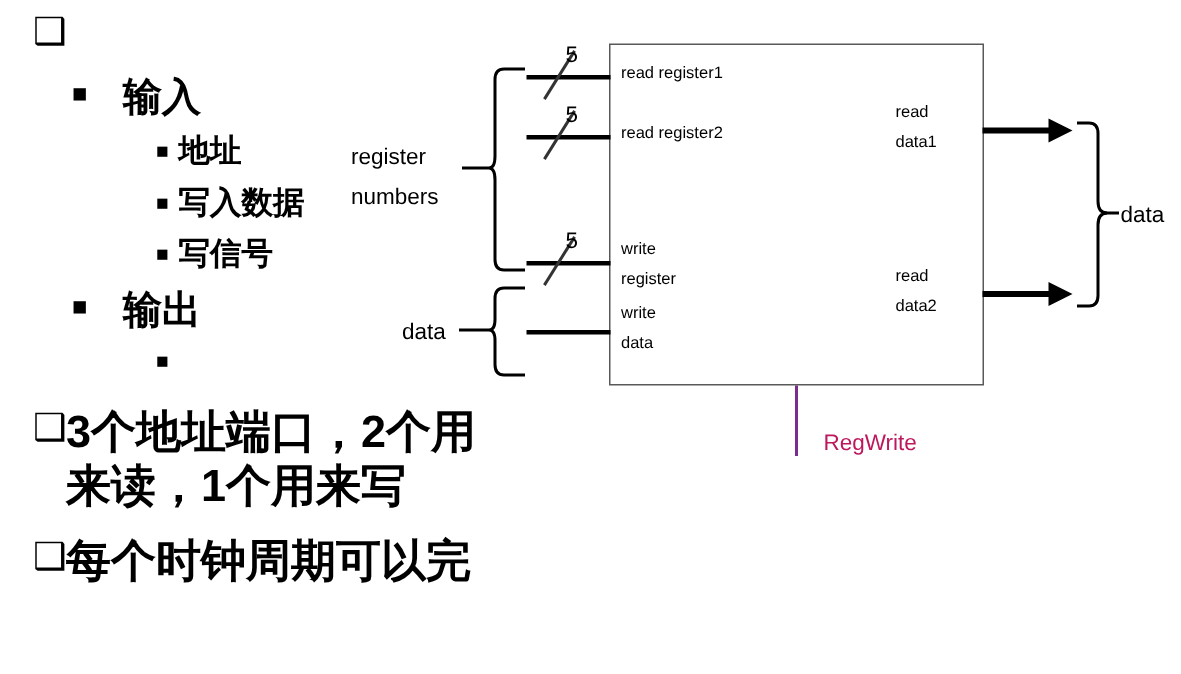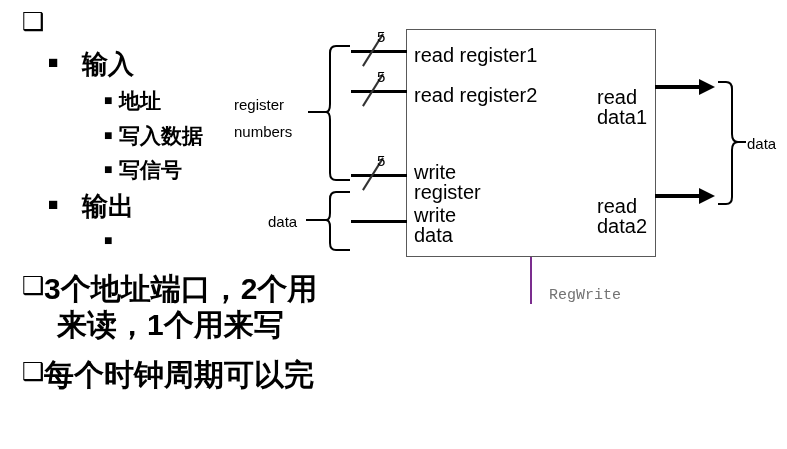--- a/index.html
+++ b/index.html
@@ -80,29 +80,28 @@
 
   
   .reg-box {
     position: absolute;
     border: 1.5px solid #595959;
     background: #ffffff;
     box-sizing: border-box;
   }
   .port-label {
     position: absolute;
-    font-size: 20px;
+    font-size: 11px;
     color: #000;
     white-space: nowrap;
     line-height: 1.22;
     font-family: "Liberation Sans", "DejaVu Sans", sans-serif;
   }
   .port-label.right {
     text-align: right;
-    margin-top: 16px;
   }
   .blk-title {
     position: absolute;
     font-size: 19px;
     white-space: nowrap;
   }
   .wire {
     position: absolute;
     background: #000;
     height: 3px;
@@ -126,23 +125,22 @@
     line-height: 1.3;
   }
   .regwrite-line {
     position: absolute;
     width: 2px;
     background: #7B2D8E;
   }
   .regwrite-text {
     position: absolute;
     font-size: 15px;
-    color: #737373;
-    white-space: nowrap;
-    font-family: Liberation Mono, monospace;
+    color: #be185d;
+    white-space: nowrap;
   }
   .bracket-svg {
     position: absolute;
     overflow: visible;
   }
 </style>
 </head>
 <body>
 
 <div id="slide">
@@ -177,21 +175,21 @@
   </div>
 
   <div class="bullet-row lvl3" style="left:104px; top:229px;">
     <span class="bullet-mark">■</span>
   </div>
 
   <div class="bullet-row lvl1" style="left:22px; top:272px;">
     <span class="bullet-mark">❑</span>
     <span class="btext">3个地址端口，2个用</span>
   </div>
-  <div class="wrap2" style="left:44px; top:308px;margin-left:13px;">
+  <div class="wrap2" style="left:44px; top:308px;">
     <span>来读，1个用来写</span>
   </div>
 
   <div class="bullet-row lvl1" style="left:22px; top:358px;">
     <span class="bullet-mark">❑</span>
     <span class="btext">每个时钟周期可以完</span>
   </div>
 
   <div class="reg-box" style="left:406px; top:29px; width:250px; height:228px;"></div>
 

